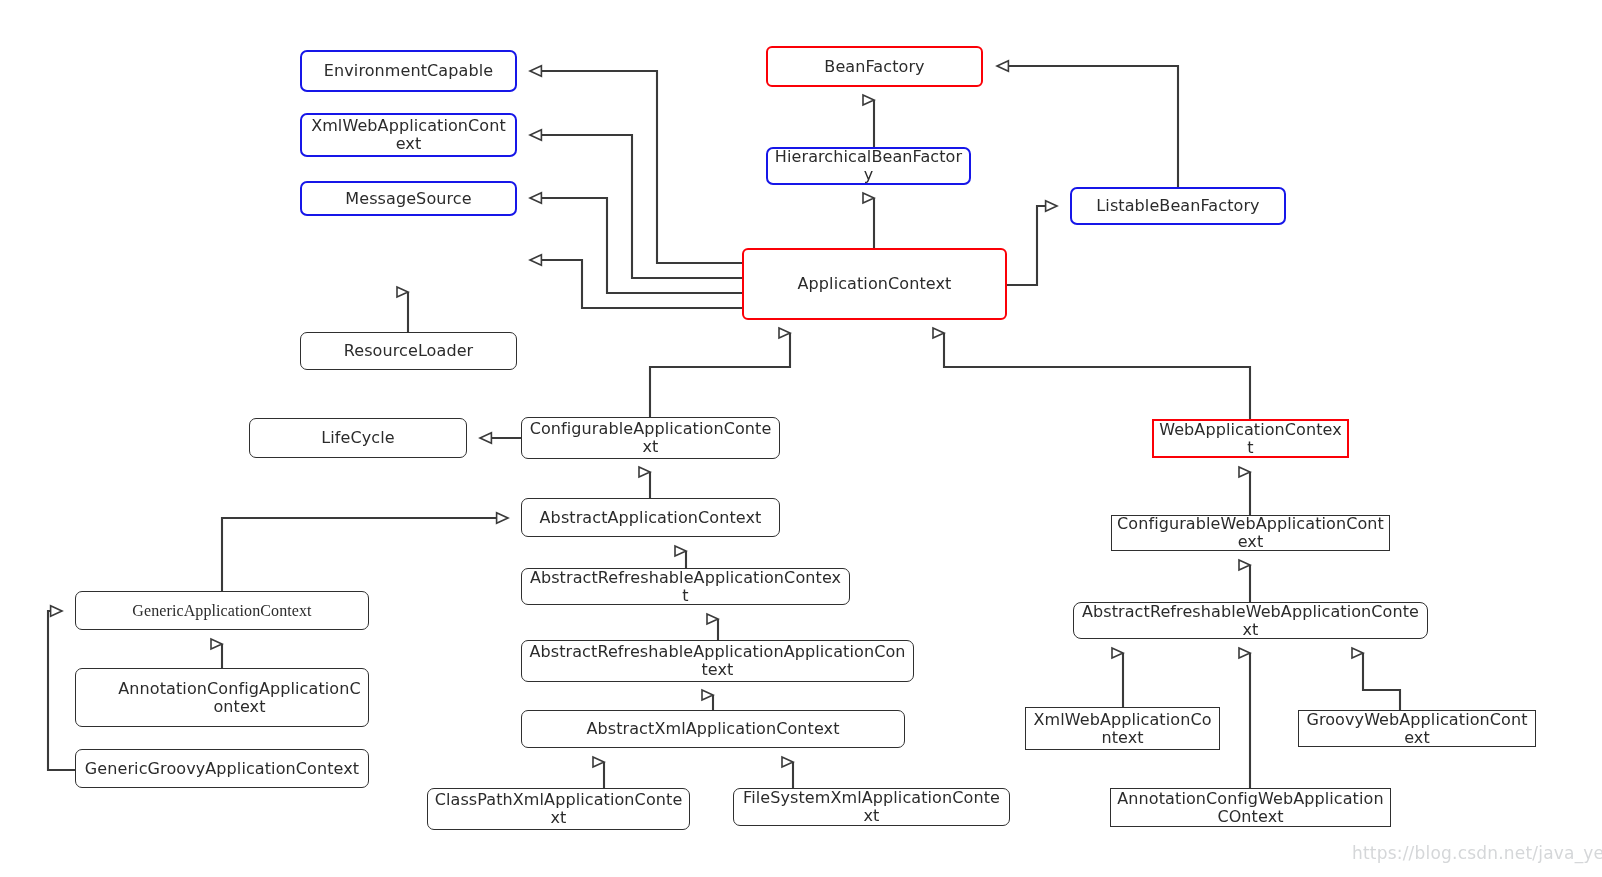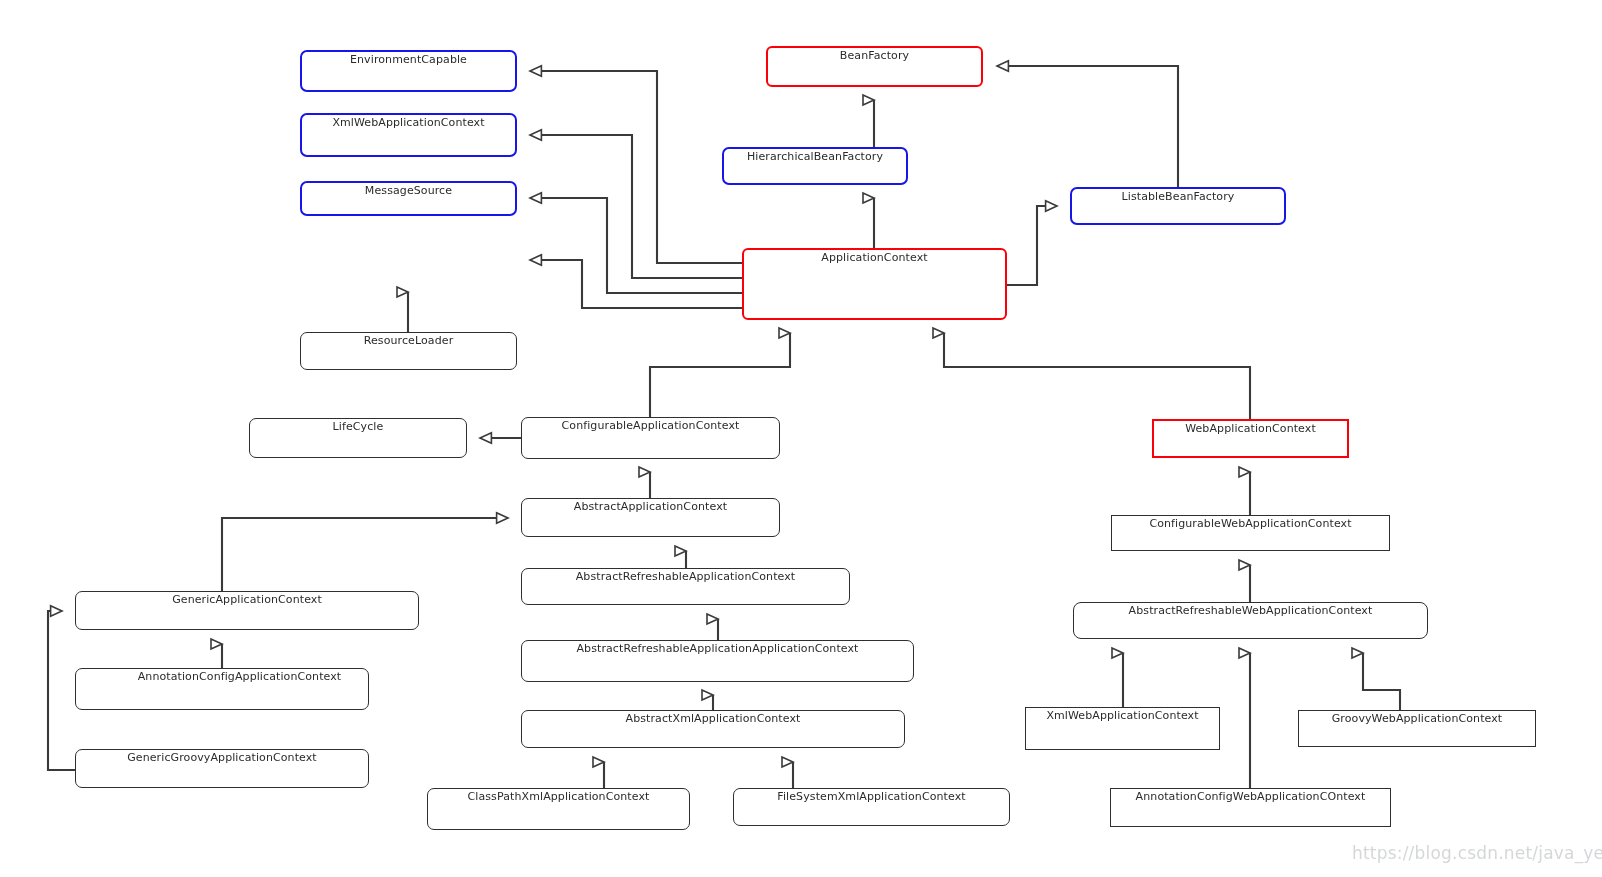--- a/index.html
+++ b/index.html
@@ -22,25 +22,26 @@
     left: 0;
     top: 0;
     width: 1602px;
     height: 877px;
     pointer-events: none;
   }
   .node {
     position: absolute;
     box-sizing: border-box;
     display: flex;
+    align-items: center;
     justify-content: center;
     text-align: center;
     background: #ffffff;
     color: #2b2b2b;
-    font-size: 11px;
+    font-size: 16px;
     line-height: 1.12;
     letter-spacing: 0.1px;
     padding: 2px 5px;
     word-break: break-all;
     overflow-wrap: anywhere;
     z-index: 5;
   }
   .node.black {
     border: 1.6px solid #2f2f2f;
     border-radius: 7px;
@@ -158,21 +159,21 @@
 
 
   <div class="node black" style="left:300px; top:332px; width:217px; height:38px;">
     <span>ResourceLoader</span>
   </div>
 
   <div class="node red" style="left:766px; top:46px; width:217px; height:41px;">
     <span>BeanFactory</span>
   </div>
 
-  <div class="node blue" style="left:722px; top:147px; width:186px; height:38px;">
+  <div class="node blue" style="left:766px; top:147px; width:205px; height:38px;">
     <span>HierarchicalBeanFactory</span>
   </div>
 
   <div class="node blue" style="left:1070px; top:187px; width:216px; height:38px;">
     <span>ListableBeanFactory</span>
   </div>
 
   <div class="node red" style="left:742px; top:248px; width:265px; height:72px;">
     <span>ApplicationContext</span>
   </div>
@@ -202,25 +203,25 @@
   </div>
 
   <div class="node black" style="left:427px; top:788px; width:263px; height:42px;">
     <span>ClassPathXmlApplicationContext</span>
   </div>
 
   <div class="node black" style="left:733px; top:788px; width:277px; height:38px;">
     <span>FileSystemXmlApplicationContext</span>
   </div>
 
-  <div class="node black" style="left:75px; top:591px; width:344px; height:39px;">
+  <div class="node black" style="left:75px; top:591px; width:294px; height:39px;font-family:Liberation Serif, serif;">
     <span>GenericApplicationContext</span>
   </div>
 
-  <div class="node black" style="left:75px; top:668px; width:294px; height:42px;padding-left:40px;">
+  <div class="node black" style="left:75px; top:668px; width:294px; height:59px;padding-left:40px;">
     <span>AnnotationConfigApplicationContext</span>
   </div>
 
   <div class="node black" style="left:75px; top:749px; width:294px; height:39px;">
     <span>GenericGroovyApplicationContext</span>
   </div>
 
   <div class="node red sharp" style="left:1152px; top:419px; width:197px; height:39px;">
     <span>WebApplicationContext</span>
   </div>

